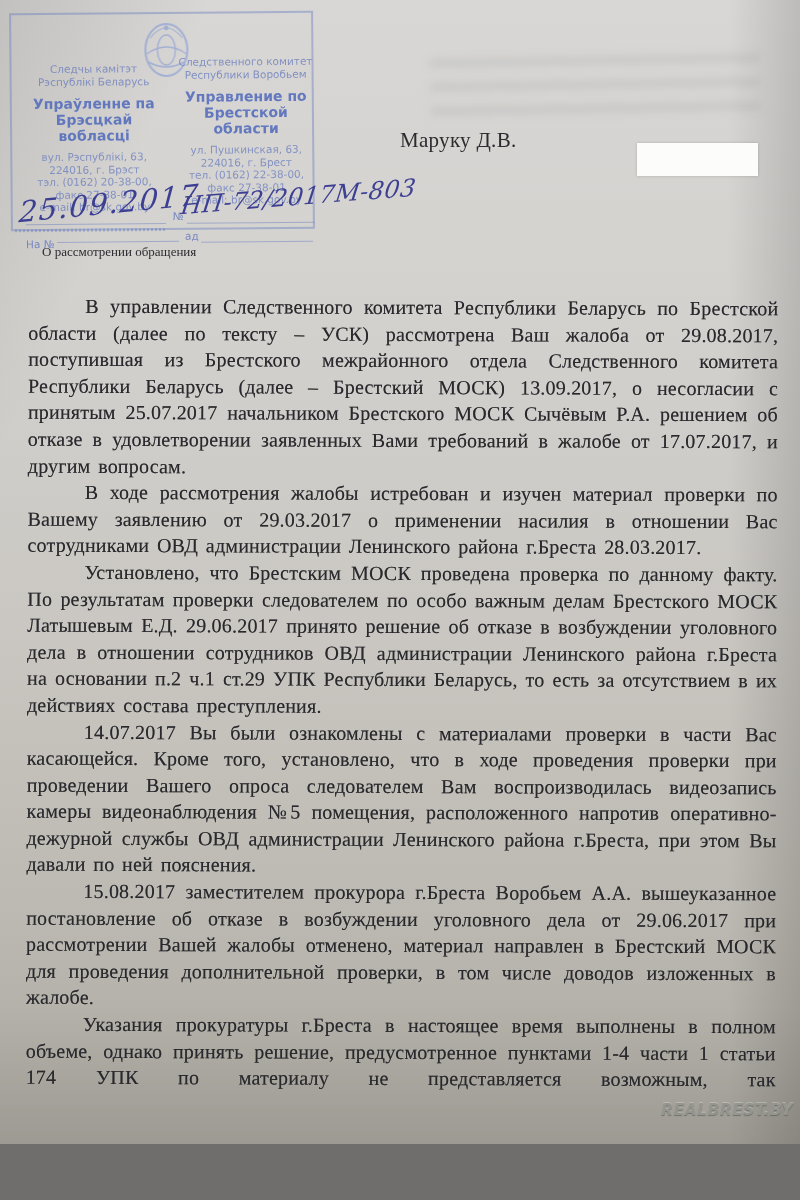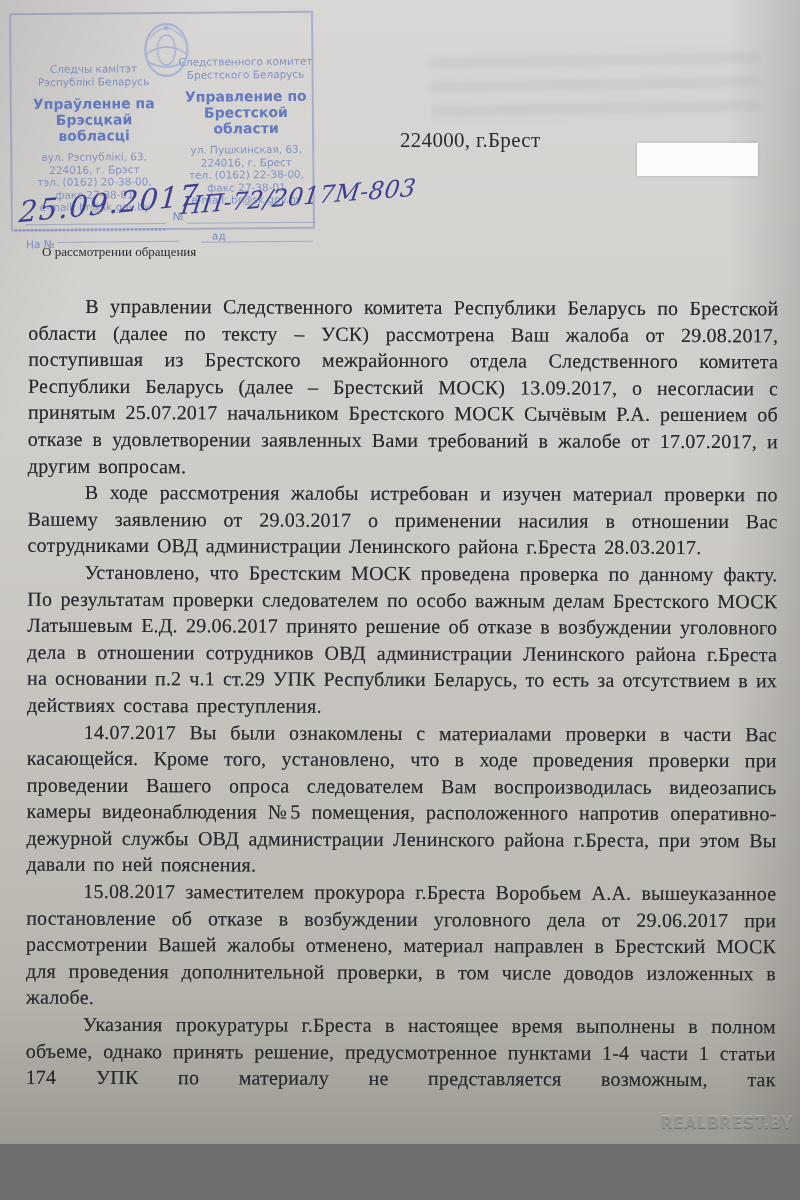--- a/index.html
+++ b/index.html
@@ -25,21 +25,21 @@
   .stamp-col .addr-line{font-size:10.5px;line-height:12.5px;opacity:0.88;}
   .col-left{left:8px;top:48px;width:148px;}
   .col-right{left:158px;top:42px;width:152px;}
   .emblem{position:absolute;left:127px;top:6px;filter:blur(0.5px);opacity:0.75;}
   .hand{font-family:"DejaVu Serif", serif;font-style:italic;color:#3d3f92;}
   .hand-date{position:absolute;left:6px;top:172px;font-size:29px;letter-spacing:1.5px;transform:rotate(-5deg) skewX(-10deg);white-space:nowrap;}
   .hand-number{position:absolute;left:168px;top:170px;font-size:24px;letter-spacing:0.5px;transform:rotate(-4deg) skewX(-12deg);white-space:nowrap;}
   .form-label{position:absolute;font-family:"DejaVu Sans", sans-serif;font-size:10.5px;color:rgba(112,130,192,0.92);}
   .lbl-no{left:160px;top:196px;}
   .lbl-na{left:13px;top:223px;}
-  .lbl-ad{left:172px;top:216px;margin-left:27px;}
+  .lbl-ad{left:172px;top:216px;}
   .rule{position:absolute;height:0;border-bottom:1px solid rgba(112,130,192,0.5);}
   .rule-date{left:13px;top:209px;width:140px;}
   .rule-no{left:174px;top:209px;width:128px;}
   .rule-na{left:44px;top:227px;width:122px;}
   .rule-ad{left:188px;top:228px;width:112px;}
   .microtext{position:absolute;left:2px;bottom:-3px;width:150px;height:3px;
     background:repeating-linear-gradient(90deg, rgba(108,128,190,0.45) 0 2px, rgba(0,0,0,0) 2px 4px);}
   
   .recipient{position:absolute;left:400px;top:126px;font-size:21px;line-height:29px;color:#2c2b2f;letter-spacing:0.3px;}
   .redaction{position:absolute;left:637px;top:143px;width:121px;height:33px;background:#fcfcfb;box-shadow:0 0 3px rgba(0,0,0,0.18);}
@@ -52,23 +52,23 @@
     transform:rotate(0.2deg);
     text-shadow:0 0 0.5px rgba(45,45,50,0.55);
   }
   .doc-body p{margin:0;text-indent:57px;}
   .doc-body p.continued{text-align-last:justify;}
   
   .ghost{position:absolute;left:430px;top:56px;width:330px;height:62px;
     background:repeating-linear-gradient(180deg, rgba(110,110,118,0.12) 0 9px, rgba(0,0,0,0) 9px 24px);
     filter:blur(4px);transform:rotate(-1deg);}
   .watermark{
-    position:absolute;right:7px;bottom:12px;
+    position:absolute;right:7px;bottom:25px;
     font-family:"DejaVu Sans", sans-serif;font-weight:bold;font-size:15.5px;letter-spacing:0.5px;
-    color:#95958f;text-shadow:0 1px 1px rgba(50,50,50,0.4), 0 -1px 0 rgba(255,255,255,0.25);
+    color:#95958f;text-shadow:0 1px 1px rgba(50,50,50,0.4), 0 -1px 0 rgba(255,255,255,0.25);font-style:italic;
   }
 </style>
 </head>
 <body>
 
 <div class="photo">
 
   <div class="ghost"></div>
 
   <div class="stamp">
@@ -91,21 +91,21 @@
       </div>
       <div class="addr-line">вул. Рэспублікі, 63,</div>
       <div class="addr-line">224016, г. Брэст</div>
       <div class="addr-line">тэл. (0162) 20-38-00,</div>
       <div class="addr-line">факс 27-38-01</div>
       <div class="addr-line">e-mail: br@sk.gov.by</div>
     </div>
 
     <div class="stamp-col col-right">
       <div class="org-line">Следственного комитет</div>
-      <div class="org-line">Брестского Беларусь</div>
+      <div class="org-line">Республики Воробьем</div>
       <div class="dept">
         <div class="dept-line">Управление по</div>
         <div class="dept-line">Брестской области</div>
       </div>
       <div class="addr-line">ул. Пушкинская, 63,</div>
       <div class="addr-line">224016, г. Брест</div>
       <div class="addr-line">тел. (0162) 22-38-00,</div>
       <div class="addr-line">факс 27-38-01</div>
       <div class="addr-line">e-mail: br@sk.gov.by</div>
     </div>
@@ -117,21 +117,21 @@
     <div class="rule rule-date"></div>
     <div class="rule rule-no"></div>
     <div class="form-label lbl-na">На №</div>
     <div class="rule rule-na"></div>
     <div class="form-label lbl-ad">ад</div>
     <div class="rule rule-ad"></div>
     <div class="microtext"></div>
   </div>
 
   <div class="recipient">
-    <div>224000, г.Брест</div>
+    <div>Маруку Д.В.</div>
   </div>
   <div class="redaction"></div>
 
   <div class="subject">О рассмотрении обращения</div>
 
   <div class="doc-body">
     <p>В управлении Следственного комитета Республики Беларусь по Брестской области (далее по тексту – УСК) рассмотрена Ваш жалоба от 29.08.2017, поступившая из Брестского межрайонного отдела Следственного комитета Республики Беларусь (далее – Брестский МОСК) 13.09.2017, о несогласии с принятым 25.07.2017 начальником Брестского МОСК Сычёвым Р.А. решением об отказе в удовлетворении заявленных Вами требований в жалобе от 17.07.2017, и другим вопросам.</p>
     <p>В ходе рассмотрения жалобы истребован и изучен материал проверки по Вашему заявлению от 29.03.2017 о применении насилия в отношении Вас сотрудниками ОВД администрации Ленинского района г.Бреста 28.03.2017.</p>
     <p>Установлено, что Брестским МОСК проведена проверка по данному факту. По результатам проверки следователем по особо важным делам Брестского МОСК Латышевым Е.Д. 29.06.2017 принято решение об отказе в возбуждении уголовного дела в отношении сотрудников ОВД администрации Ленинского района г.Бреста на основании п.2 ч.1 ст.29 УПК Республики Беларусь, то есть за отсутствием в их действиях состава преступления.</p>
     <p>14.07.2017 Вы были ознакомлены с материалами проверки в части Вас касающейся. Кроме того, установлено, что в ходе проведения проверки при проведении Вашего опроса следователем Вам воспроизводилась видеозапись камеры видеонаблюдения №5 помещения, расположенного напротив оперативно-дежурной службы ОВД администрации Ленинского района г.Бреста, при этом Вы давали по ней пояснения.</p>

